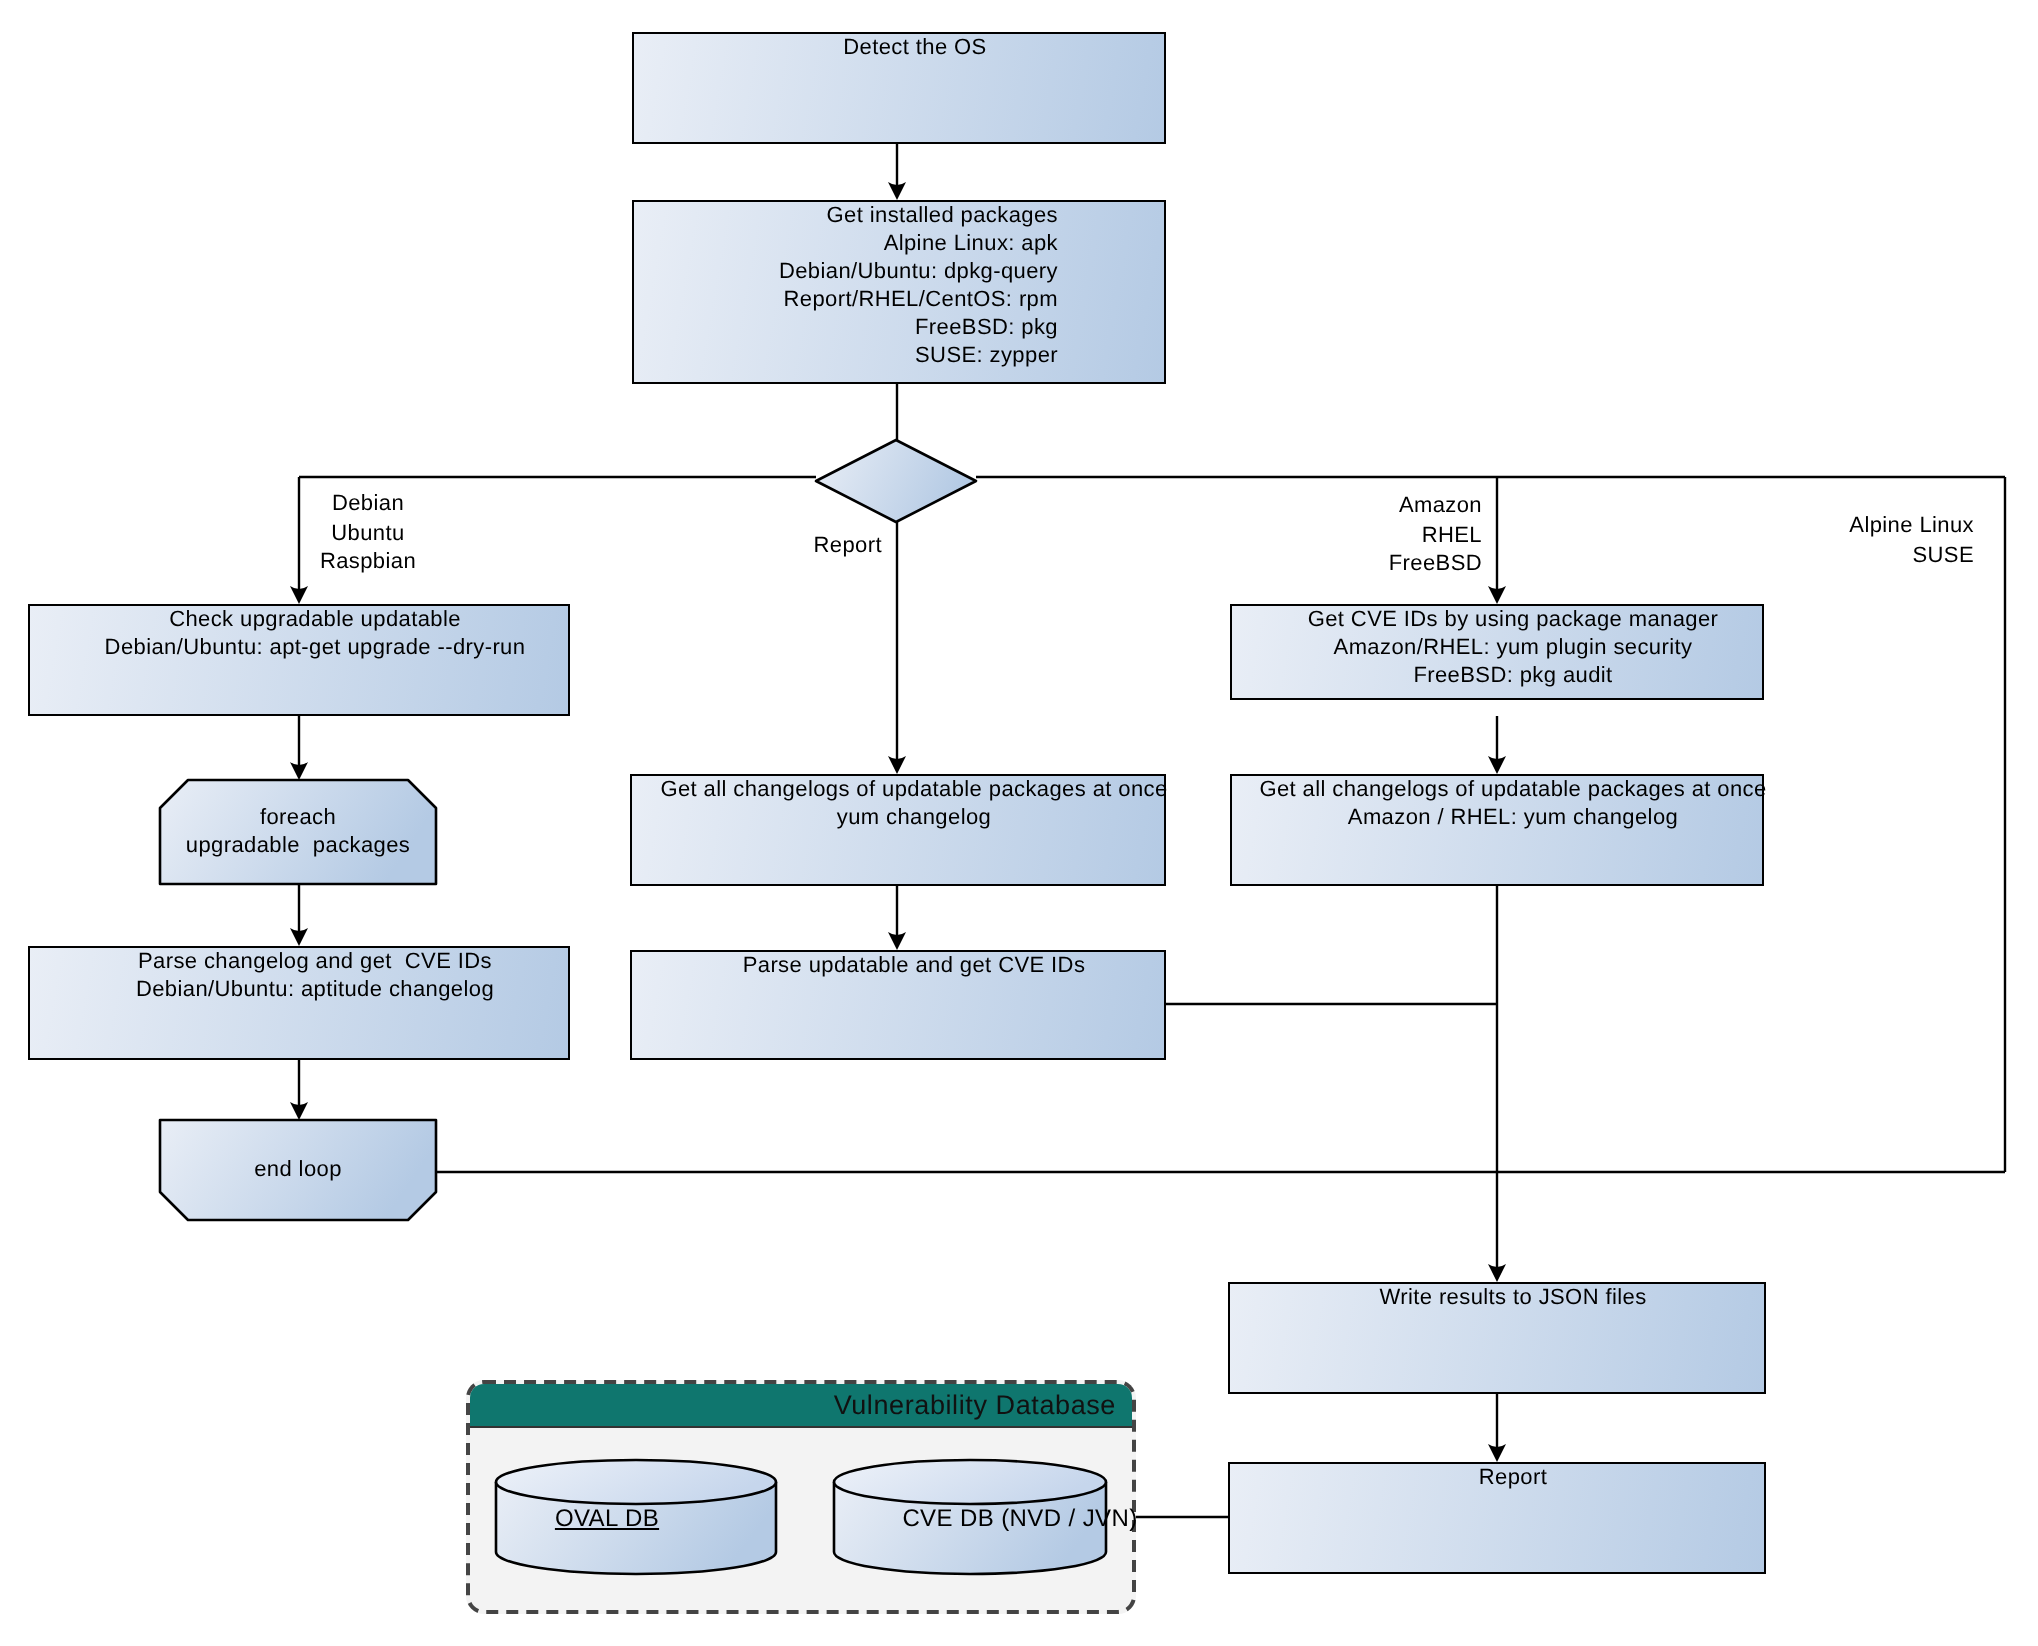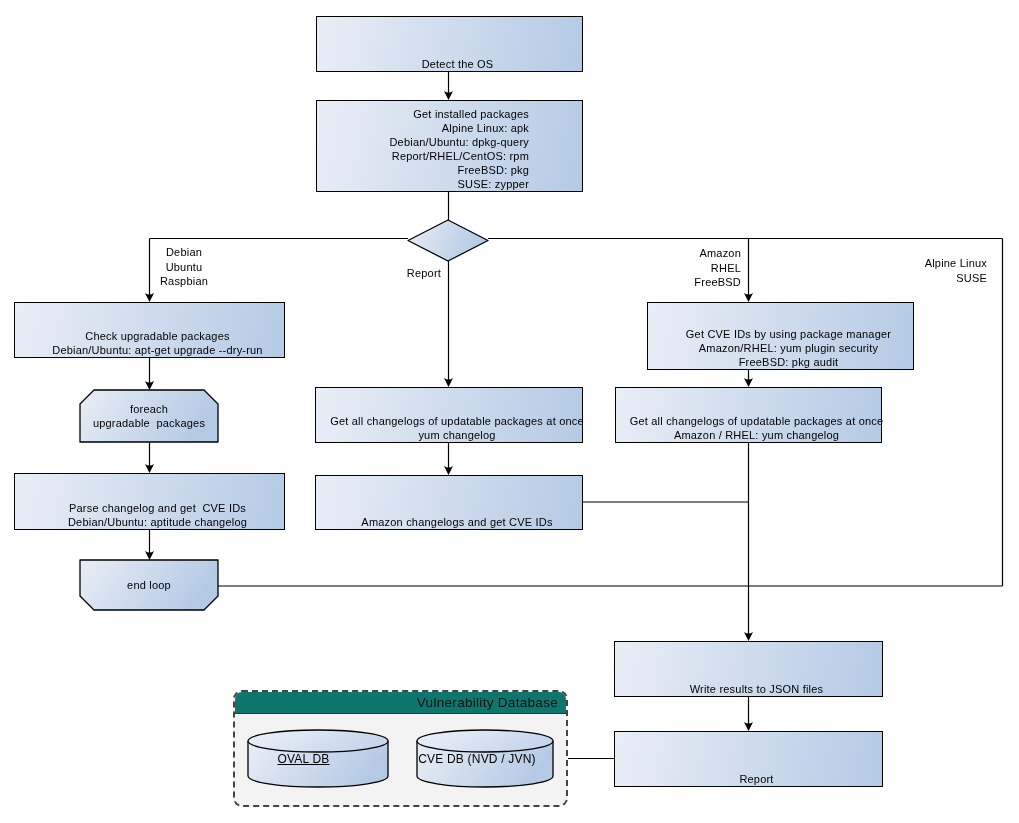--- a/index.html
+++ b/index.html
@@ -4,21 +4,21 @@
 <style>
   html,body{margin:0;padding:0;background:#fff;}
   .canvas{
     position:relative;width:1019px;height:823px;background:#ffffff;overflow:hidden;
     font-family:"Liberation Sans",sans-serif;color:#000;
   }
   .layer{position:absolute;left:0;top:0;}
   .node{
     position:absolute;box-sizing:border-box;border:1px solid #000;
     background:linear-gradient(100deg,#e9eef6 0%,#b4cae4 100%);
-    display:flex;flex-direction:column;align-items:center;justify-content:flex-end;
+    display:flex;flex-direction:column;align-items:center;justify-content:flex-start;
     font-size:11px;line-height:14px;letter-spacing:0.2px;text-align:center;padding-left:16px;
   }
   .node.ralign{align-items:flex-end;padding-right:53px;text-align:right;}
   .tline{white-space:pre;}
   .shape-text{
     position:absolute;display:flex;flex-direction:column;align-items:center;justify-content:center;
     font-size:11px;line-height:14px;letter-spacing:0.2px;text-align:center;
   }
   .cyl-text{
     position:absolute;display:flex;align-items:center;justify-content:center;
@@ -108,39 +108,39 @@
   <div class="node ralign" style="left:316px;top:100px;width:267px;height:92px;">
     <div class="tline">Get installed packages</div>
     <div class="tline">Alpine Linux: apk</div>
     <div class="tline">Debian/Ubuntu: dpkg-query</div>
     <div class="tline">Report/RHEL/CentOS: rpm</div>
     <div class="tline">FreeBSD: pkg</div>
     <div class="tline">SUSE: zypper</div>
   </div>
 
   <div class="node" style="left:14px;top:302px;width:271px;height:56px;">
-    <div class="tline">Check upgradable packages</div>
+    <div class="tline">Check upgradable updatable</div>
     <div class="tline">Debian/Ubuntu: apt-get upgrade --dry-run</div>
   </div>
 
   <div class="node" style="left:14px;top:473px;width:271px;height:57px;">
     <div class="tline">Parse changelog and get  CVE IDs</div>
     <div class="tline">Debian/Ubuntu: aptitude changelog</div>
   </div>
 
   <div class="node" style="left:315px;top:387px;width:268px;height:56px;">
     <div class="tline">Get all changelogs of updatable packages at once</div>
     <div class="tline">yum changelog</div>
   </div>
 
   <div class="node" style="left:315px;top:475px;width:268px;height:55px;">
-    <div class="tline">Amazon changelogs and get CVE IDs</div>
+    <div class="tline">Parse updatable and get CVE IDs</div>
   </div>
 
-  <div class="node" style="left:615px;top:302px;width:267px;height:68px;margin-left:32px;">
+  <div class="node" style="left:615px;top:302px;width:267px;height:48px;">
     <div class="tline">Get CVE IDs by using package manager</div>
     <div class="tline">Amazon/RHEL: yum plugin security</div>
     <div class="tline">FreeBSD: pkg audit</div>
   </div>
 
   <div class="node" style="left:615px;top:387px;width:267px;height:56px;">
     <div class="tline">Get all changelogs of updatable packages at once</div>
     <div class="tline">Amazon / RHEL: yum changelog</div>
   </div>
 
@@ -154,21 +154,21 @@
 
   <div class="shape-text" style="left:80px;top:390px;width:138px;height:52px;">
     <div class="tline">foreach</div>
     <div class="tline">upgradable  packages</div>
   </div>
   <div class="shape-text" style="left:80px;top:560px;width:138px;height:50px;">
     <div class="tline">end loop</div>
   </div>
 
   <div class="cyl-text" style="left:248px;top:741px;width:111px;height:35px;text-decoration:underline;">OVAL DB</div>
-  <div class="cyl-text" style="left:399px;top:741px;width:156px;height:35px;">CVE DB (NVD / JVN)</div>
+  <div class="cyl-text" style="left:432px;top:741px;width:156px;height:35px;">CVE DB (NVD / JVN)</div>
 
   <div class="elabel center" style="left:147px;top:245px;width:74px;">
     <div>Debian</div>
     <div>Ubuntu</div>
     <div>Raspbian</div>
   </div>
   <div class="elabel right" style="left:370px;top:266px;width:71px;">Report</div>
   <div class="elabel right" style="left:645px;top:246px;width:96px;">
     <div>Amazon</div>
     <div>RHEL</div>

